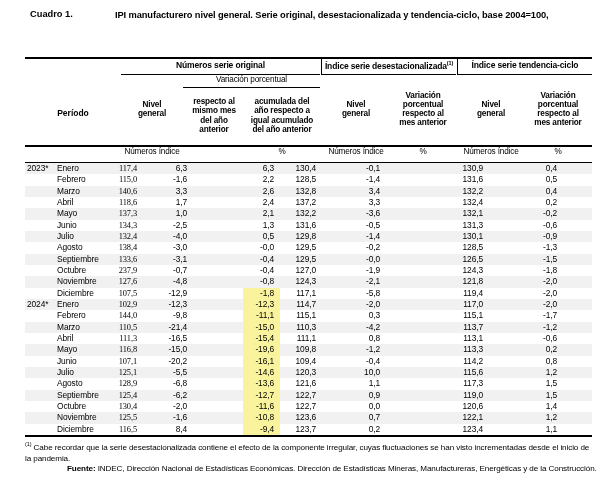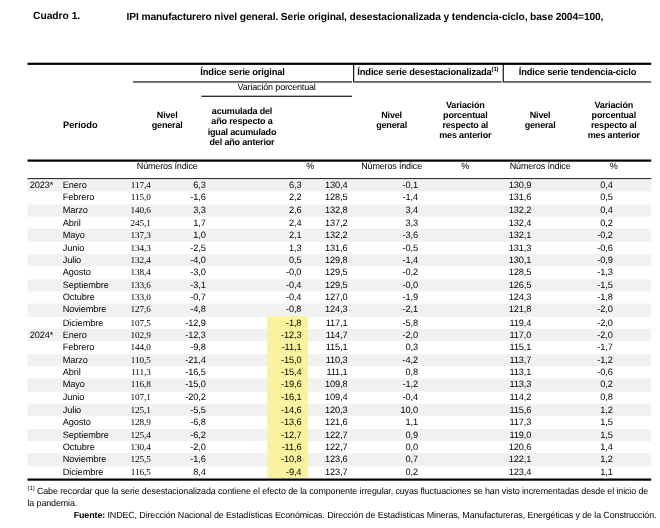--- a/index.html
+++ b/index.html
@@ -82,30 +82,33 @@
     <div>IPI manufacturero nivel general. Serie original, desestacionalizada y tendencia-ciclo, base 2004=100,</div>
   </div>
 </div>
 
 <div class="table">
   <div class="thead">
     <div class="rule rule-top"></div>
     <div class="periodo">Período</div>
 
     <div class="grp grp-orig">
-      <div class="gtitle">Índice serie original</div>
+      <div class="gtitle">Números serie original</div>
       <div class="gline"></div>
       <div class="gcols">
         <div class="hcol col-nivel1">
           <span class="inner-n">Nivel general</span>
         </div>
         <div class="varblock">
           <div class="vtitle">Variación porcentual</div>
           <div class="vline"></div>
           <div class="vcols">
+            <div class="hcol col-resp">
+              <span class="inner">respecto al mismo mes del año anterior</span>
+            </div>
             <div class="hcol col-acum">
               <span style="display:block;width:70px;margin:0 auto;">acumulada del año respecto a igual acumulado del año anterior</span>
             </div>
           </div>
         </div>
       </div>
     </div>
 
     <div class="vdiv vdiv1"></div>
 
@@ -176,21 +179,21 @@
         <span class="num c0">140,6</span>
         <span class="num c1">3,3</span>
         <span class="num c2">2,6</span>
         <span class="num c3">132,8</span>
         <span class="num c4">3,4</span>
         <span class="num c5">132,2</span>
         <span class="num c6">0,4</span>
       </div>
       <div class="row">
         <span class="month">Abril</span>
-        <span class="num c0">245,1</span>
+        <span class="num c0">118,6</span>
         <span class="num c1">1,7</span>
         <span class="num c2">2,4</span>
         <span class="num c3">137,2</span>
         <span class="num c4">3,3</span>
         <span class="num c5">132,4</span>
         <span class="num c6">0,2</span>
       </div>
       <div class="row stripe">
         <span class="month">Mayo</span>
         <span class="num c0">137,3</span>
@@ -236,21 +239,21 @@
         <span class="num c0">133,6</span>
         <span class="num c1">-3,1</span>
         <span class="num c2">-0,4</span>
         <span class="num c3">129,5</span>
         <span class="num c4">-0,0</span>
         <span class="num c5">126,5</span>
         <span class="num c6">-1,5</span>
       </div>
       <div class="row">
         <span class="month">Octubre</span>
-        <span class="num c0">133,0</span>
+        <span class="num c0">237,9</span>
         <span class="num c1">-0,7</span>
         <span class="num c2">-0,4</span>
         <span class="num c3">127,0</span>
         <span class="num c4">-1,9</span>
         <span class="num c5">124,3</span>
         <span class="num c6">-1,8</span>
       </div>
       <div class="row stripe">
         <span class="month">Noviembre</span>
         <span class="num c0">127,6</span>

